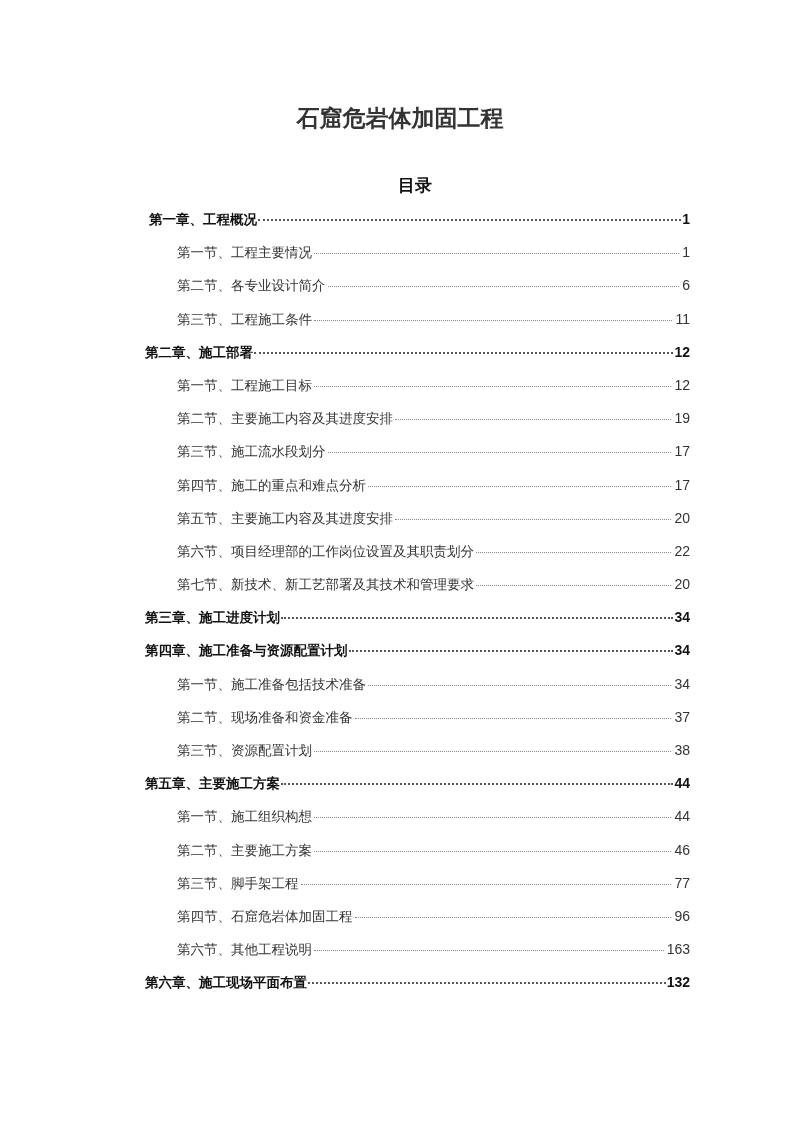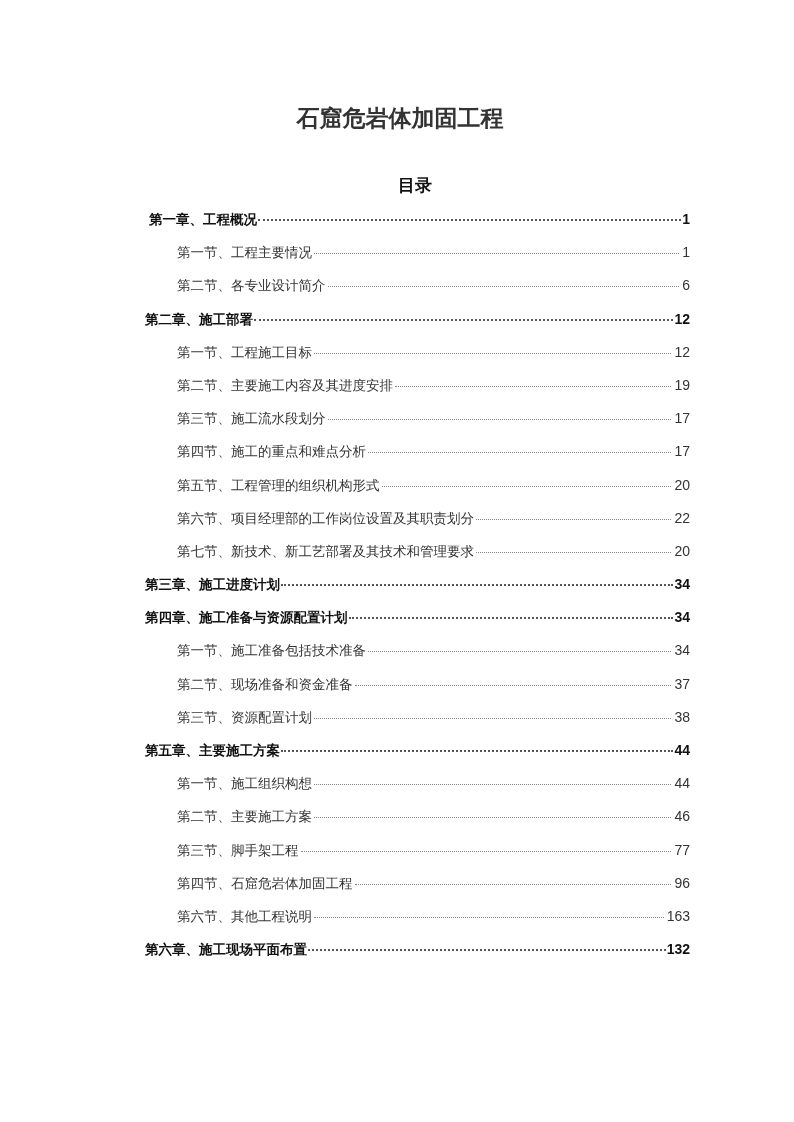--- a/index.html
+++ b/index.html
@@ -107,20 +107,25 @@
   <div class="toc-row section">
     <span class="toc-label">第一节、工程主要情况</span>
     <span class="toc-leader"></span>
     <span class="toc-page">1</span>
   </div>
   <div class="toc-row section">
     <span class="toc-label">第二节、各专业设计简介</span>
     <span class="toc-leader"></span>
     <span class="toc-page">6</span>
   </div>
+  <div class="toc-row section">
+    <span class="toc-label">第三节、工程施工条件</span>
+    <span class="toc-leader"></span>
+    <span class="toc-page">11</span>
+  </div>
   <div class="toc-row chapter">
     <span class="toc-label">第二章、施工部署</span>
     <span class="toc-leader"></span>
     <span class="toc-page">12</span>
   </div>
   <div class="toc-row section">
     <span class="toc-label">第一节、工程施工目标</span>
     <span class="toc-leader"></span>
     <span class="toc-page">12</span>
   </div>
@@ -133,21 +138,21 @@
     <span class="toc-label">第三节、施工流水段划分</span>
     <span class="toc-leader"></span>
     <span class="toc-page">17</span>
   </div>
   <div class="toc-row section">
     <span class="toc-label">第四节、施工的重点和难点分析</span>
     <span class="toc-leader"></span>
     <span class="toc-page">17</span>
   </div>
   <div class="toc-row section">
-    <span class="toc-label">第五节、工程管理的组织机构形式</span>
+    <span class="toc-label">第五节、主要施工内容及其进度安排</span>
     <span class="toc-leader"></span>
     <span class="toc-page">20</span>
   </div>
   <div class="toc-row section">
     <span class="toc-label">第六节、项目经理部的工作岗位设置及其职责划分</span>
     <span class="toc-leader"></span>
     <span class="toc-page">22</span>
   </div>
   <div class="toc-row section">
     <span class="toc-label">第七节、新技术、新工艺部署及其技术和管理要求</span>

